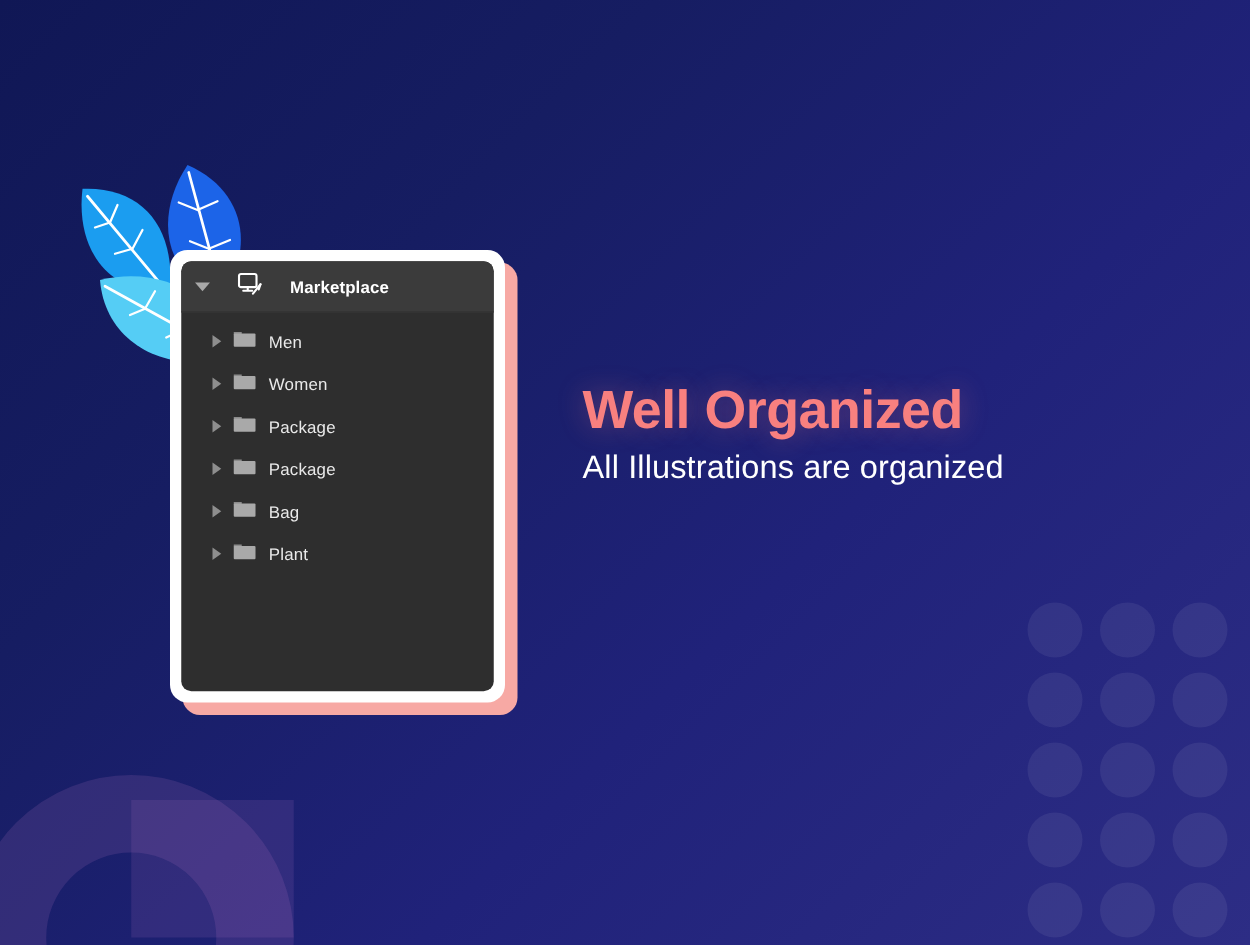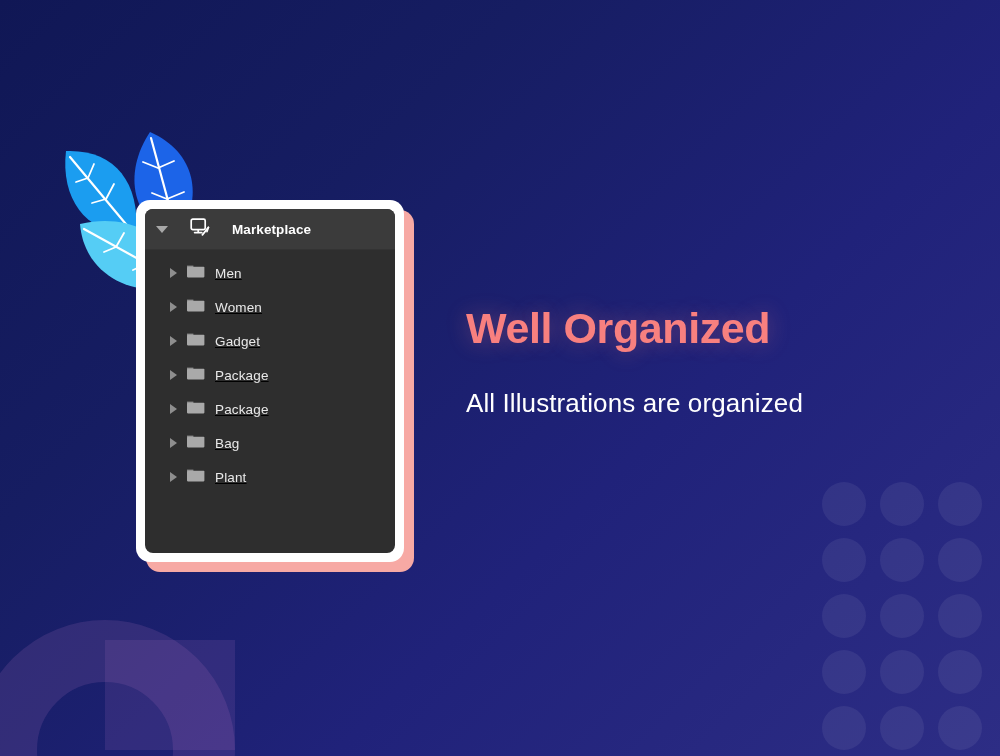--- a/index.html
+++ b/index.html
@@ -127,21 +127,20 @@
   }
 
   #tree-list { flex:1 1 auto; padding-top:6px; }
 
   .tree-row {
     height:34px;
     display:flex;
     align-items:center;
     padding-left:25px;
     gap:9px;
-    text-decoration:underline;
   }
   .tree-row .row-label {
     color:#e9e9e9;
     font-size:13.5px;
     letter-spacing:0.15px;
   }
 
   .folder-ico { flex:0 0 auto; }
 
   
@@ -154,21 +153,20 @@
   #headline {
     color:#f8807f;
     font-size:43px;
     font-weight:bold;
     letter-spacing:-0.4px;
     line-height:1.08;
     text-shadow:0 0 22px rgba(248,128,127,0.33);
     margin-top:12px;
   }
   #subcopy {
-    margin-top:30px;
     color:#ffffff;
     font-size:26px;
     line-height:1.73;
     letter-spacing:0.1px;
     font-weight:normal;
   }
 </style>
 </head>
 <body>
 
@@ -258,30 +256,20 @@
         <span class="folder-ico">
           <svg width="20" height="16" viewBox="0 0 20 16" xmlns="http://www.w3.org/2000/svg">
             <path d="M1 2.6 h6.4 v1.9 H1 Z" fill="#8b8b8b"></path>
             <rect x="1" y="3.8" width="17.4" height="10.6" rx="0.8" fill="#a9a9a9"></rect>
           </svg>
         </span>
         <span class="row-label">Women</span>
       </div>
 
 
-      <div class="tree-row">
-        <span class="tri-right"></span>
-        <span class="folder-ico">
-          <svg width="20" height="16" viewBox="0 0 20 16" xmlns="http://www.w3.org/2000/svg">
-            <path d="M1 2.6 h6.4 v1.9 H1 Z" fill="#8b8b8b"></path>
-            <rect x="1" y="3.8" width="17.4" height="10.6" rx="0.8" fill="#a9a9a9"></rect>
-          </svg>
-        </span>
-        <span class="row-label">Gadget</span>
-      </div>
 
       <div class="tree-row">
         <span class="tri-right"></span>
         <span class="folder-ico">
           <svg width="20" height="16" viewBox="0 0 20 16" xmlns="http://www.w3.org/2000/svg">
             <path d="M1 2.6 h6.4 v1.9 H1 Z" fill="#8b8b8b"></path>
             <rect x="1" y="3.8" width="17.4" height="10.6" rx="0.8" fill="#a9a9a9"></rect>
           </svg>
         </span>
         <span class="row-label">Package</span>

